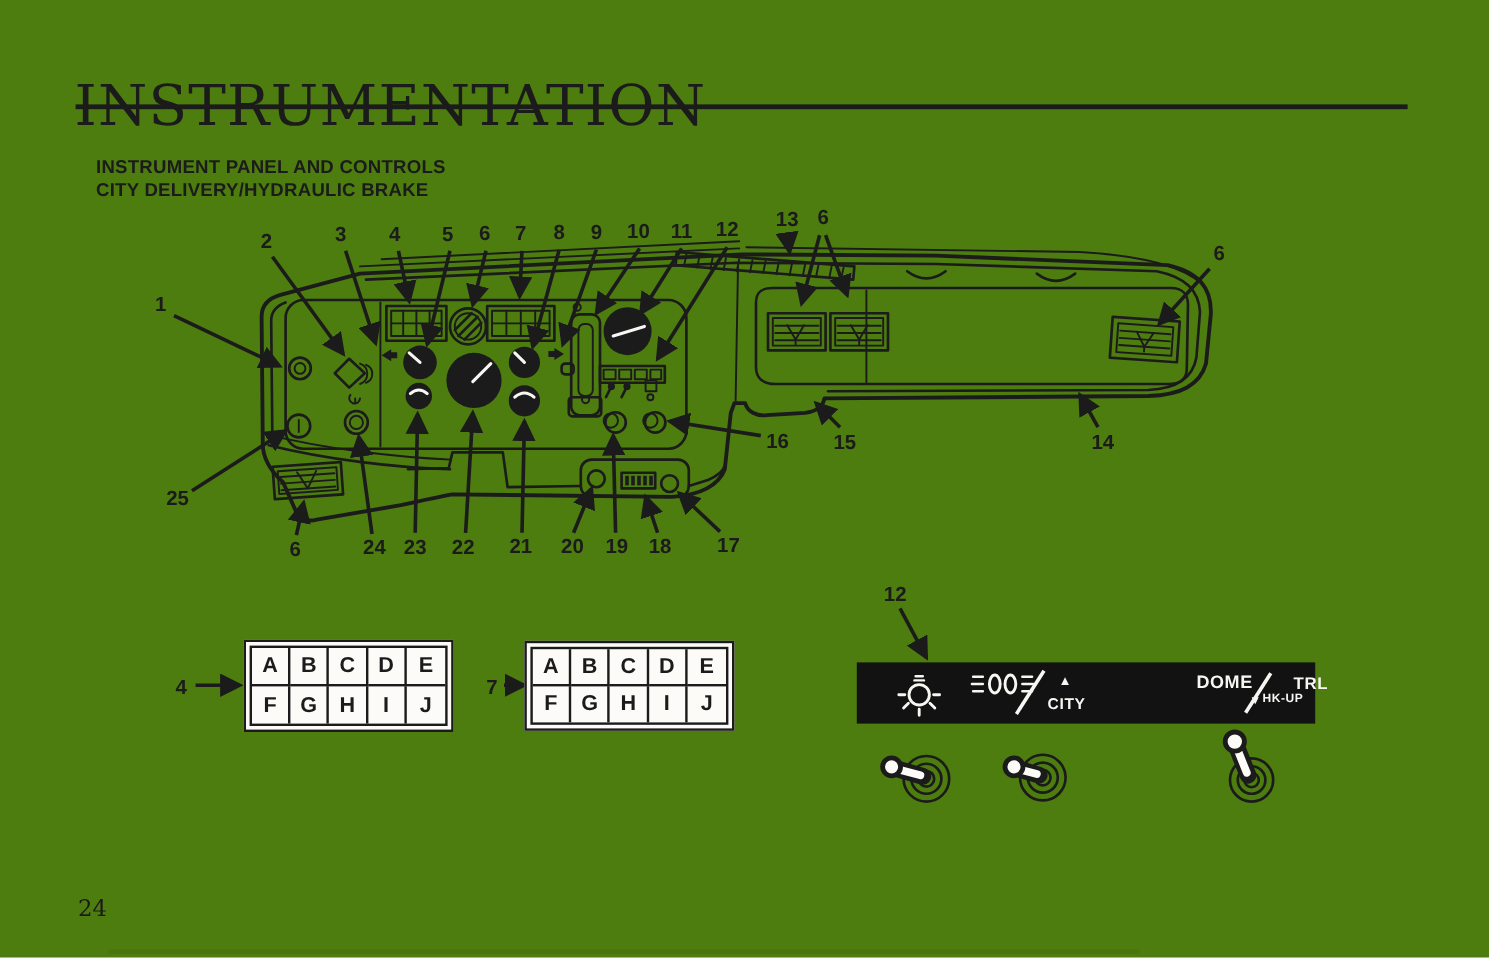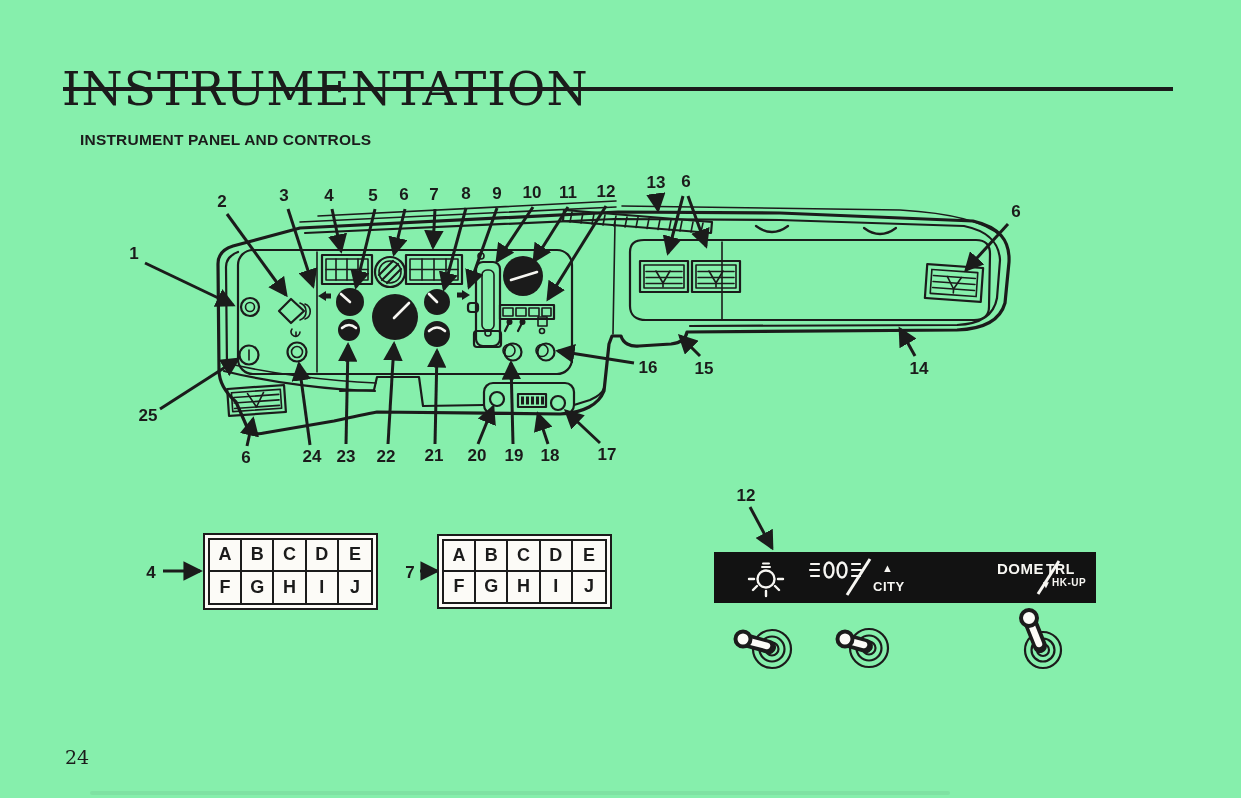--- a/index.html
+++ b/index.html
@@ -1,16 +1,16 @@
 <!DOCTYPE html>
 <html><head>
 <meta charset="utf-8">
 <style>
   html,body{margin:0;padding:0;background:#e8e8e4;}
-  .page{position:relative;width:1241px;height:798px;background:#86efac;overflow:hidden;
+  .page{position:relative;width:1241px;height:798px;background:#4d7c0f;overflow:hidden;
         font-family:"Liberation Sans",sans-serif;color:#1b1b1b;}
   .abs{position:absolute;}
   
   .title{left:62px;top:34px;font-family:"DejaVu Serif",serif;font-size:47px;font-weight:500;
          letter-spacing:1px;line-height:1;color:#1b1b1b;}
   .rule{left:63px;top:87px;width:1110px;height:3.5px;background:#1b1b1b;}
   .subhead{left:80px;top:130px;font-size:15.5px;font-weight:bold;line-height:19px;letter-spacing:.2px;}
   
   svg.diagram{left:0;top:0;width:1241px;height:798px;}
   .ln{stroke:#1b1b1b;fill:none;stroke-width:2.2;stroke-linecap:round;stroke-linejoin:round;}
@@ -39,20 +39,21 @@
 </head>
 <body>
 
 <div class="page">
 
   <h1 class="abs title">INSTRUMENTATION</h1>
   <div class="abs rule"></div>
 
   <div class="abs subhead">
     <div>INSTRUMENT PANEL AND CONTROLS</div>
+    <div>CITY DELIVERY/HYDRAULIC BRAKE</div>
   </div>
 
   <svg class="abs diagram" viewBox="0 0 1241 798" xmlns="http://www.w3.org/2000/svg">
     <defs>
       <marker id="ah" viewBox="0 0 10 10" refX="8.5" refY="5" markerWidth="6.5" markerHeight="6.5" orient="auto-start-reverse">
           <path d="M0,0 L10,5 L0,10 z" fill="#1b1b1b"></path>
         </marker>
     </defs>
 
     <g>
@@ -350,20 +351,20 @@
         <ellipse cx="115" cy="18" rx="4.5" ry="7.5"></ellipse>
         <ellipse cx="128" cy="18" rx="4.5" ry="7.5"></ellipse>
         <path d="M97,12 h8 M96,18 h9 M97,24 h8 M146,12 h-8 M147,18 h-9 M146,24 h-8" stroke-width="2.2"></path>
       </g>
       <line x1="133" y1="43" x2="156" y2="7" stroke="#f7f6f2" stroke-width="3"></line>
       <line x1="324" y1="42" x2="345" y2="9" stroke="#f7f6f2" stroke-width="3"></line>
     </svg>
     <span class="t" style="left:168px;top:11px;font-size:11px">▲</span>
     <span class="t" style="left:159px;top:28px;font-size:13px">CITY</span>
     <span class="t" style="left:283px;top:9px;font-size:15px">DOME</span>
-    <span class="t" style="left:332px;top:10px;font-size:14px">TRL</span>
+    <span class="t" style="left:364px;top:10px;font-size:14px">TRL</span>
     <span class="t" style="left:327px;top:28px;font-size:10px">▼</span>
     <span class="t" style="left:338px;top:26px;font-size:10px">HK-UP</span>
   </div>
 
   <div class="abs pagenum">24</div>
   <div class="abs scan-shadow"></div>
 </div>
 
 </body></html>

